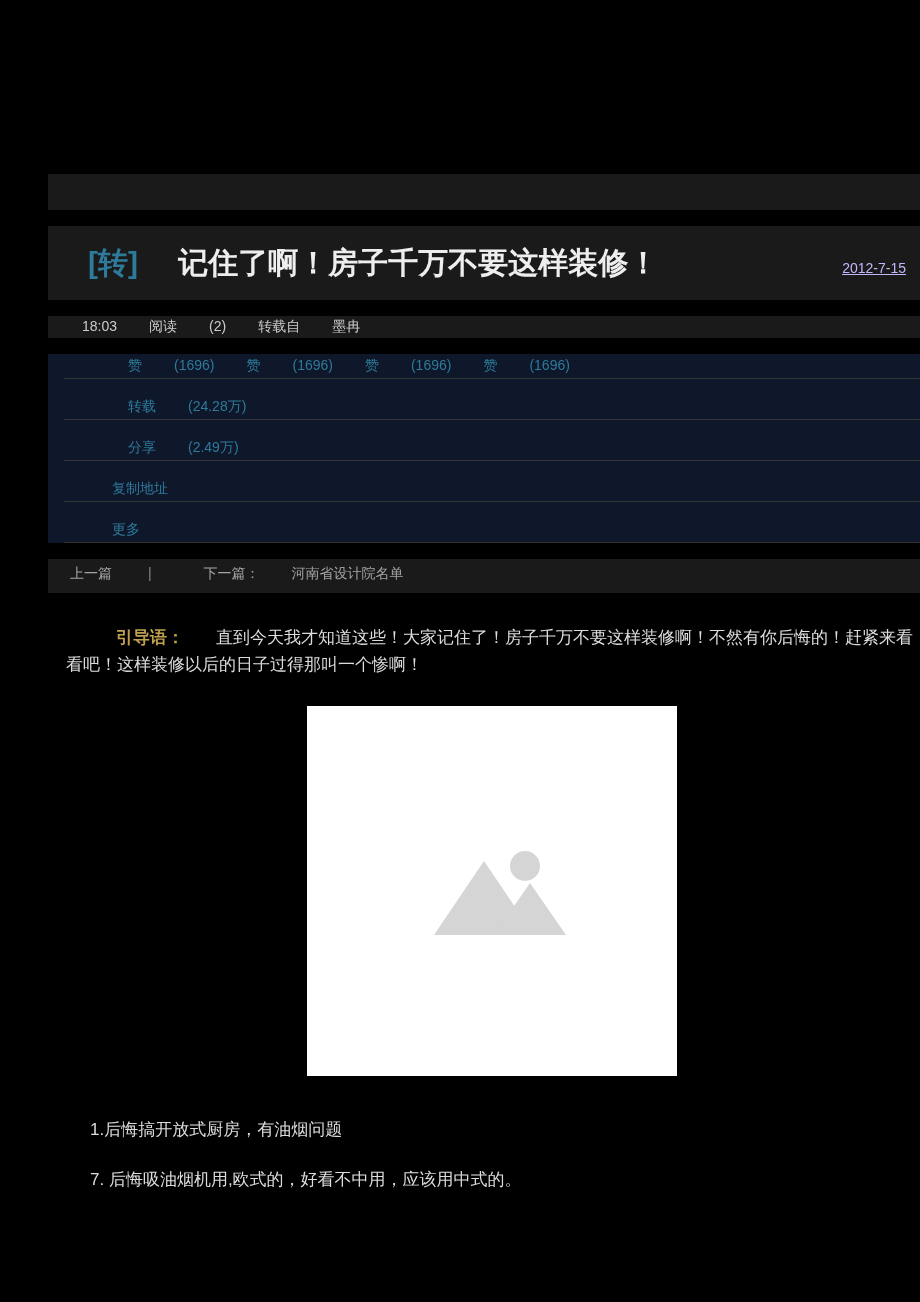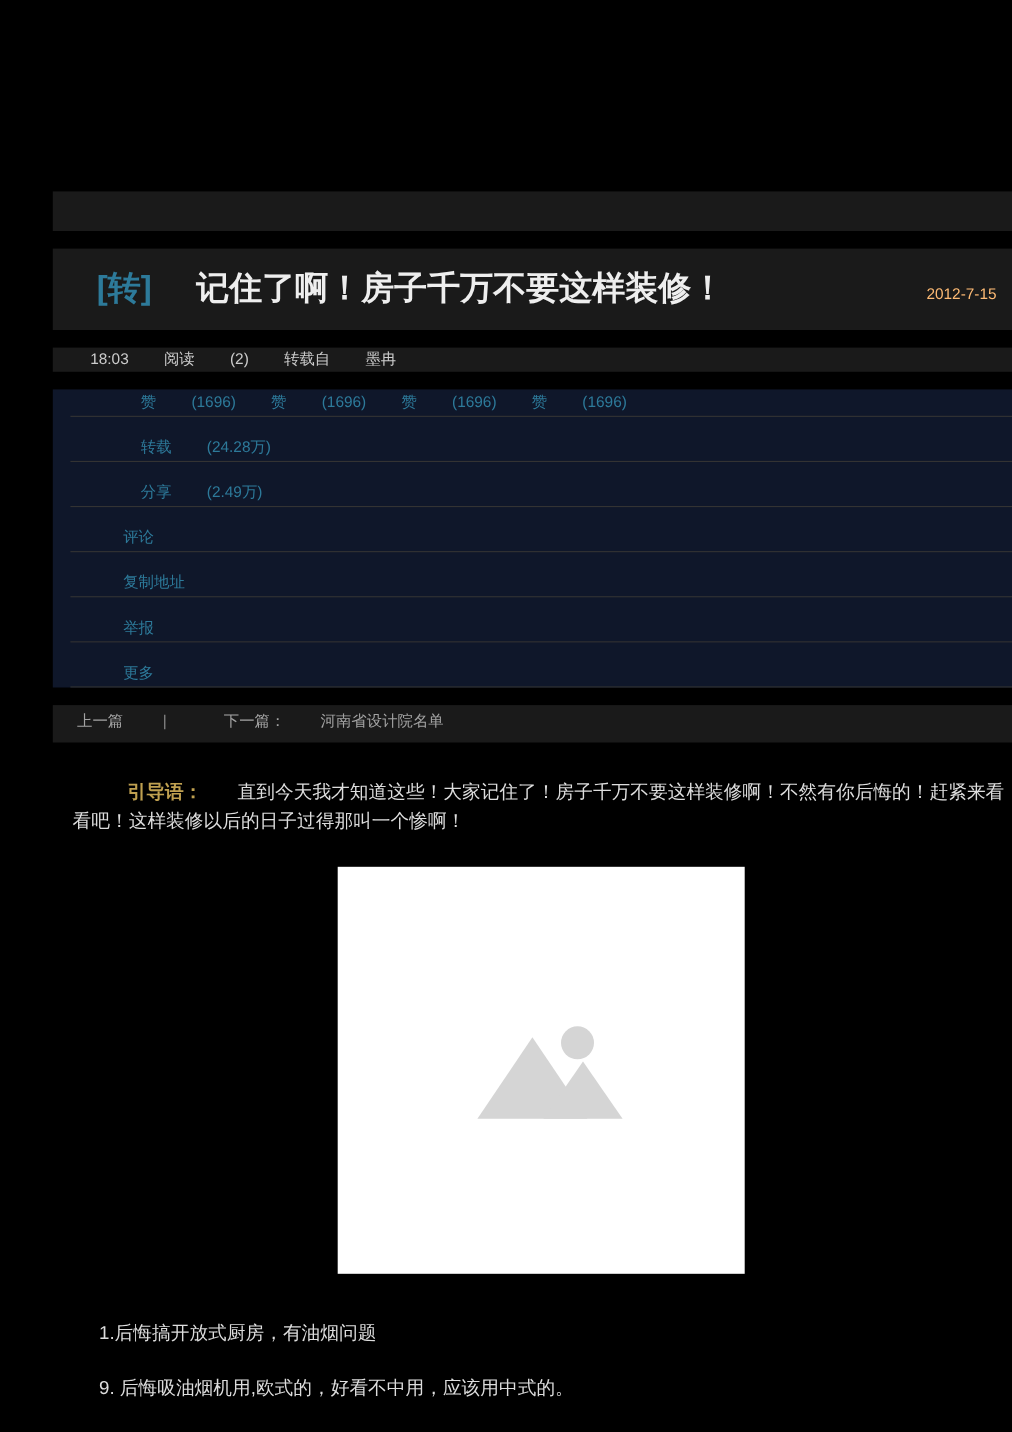--- a/index.html
+++ b/index.html
@@ -31,23 +31,24 @@
       font-size: 30px;
       font-weight: bold;
       color: #eee;
       line-height: 1.4;
     }
     .title-prefix {
       color: #2d7a9a;
     }
     .date {
       font-size: 14px;
-      color: #fdba74;
+      color: #c4b5fd;
       margin-left: auto;
       padding-right: 6px;
+      text-decoration: underline;
     }
     .meta-line {
       background: #1a1a1a;
       padding: 2px 18px;
       font-size: 14px;
       color: #ccc;
     }
     .actions {
       list-style: none;
       background: #0f172a;
@@ -155,27 +156,21 @@
   <li>
     <a href="#"><span>赞</span><span>(1696)</span><span>赞</span><span>(1696)</span><span>赞</span><span>(1696)</span><span>赞</span><span>(1696)</span></a>
   </li>
   <li>
     <a href="#"><span>转载</span><span>(24.28万)</span></a>
   </li>
   <li>
     <a href="#"><span>分享</span><span>(2.49万)</span></a>
   </li>
   <li>
-    <a href="#">评论</a>
-  </li>
-  <li>
     <a href="#">复制地址</a>
-  </li>
-  <li>
-    <a href="#">举报</a>
   </li>
   <li>
     <a href="#">更多</a>
   </li>
 </ul>
 
 <div class="nav-row">
   <a href="#">上一篇</a>
   <span class="nav-sep"> |</span>
   <a href="#"><span>下一篇：</span><span>河南省设计院名单</span></a>
@@ -188,14 +183,14 @@
 
   <div class="placeholder-img">
     <div class="placeholder-inner">
       <div class="sun"></div>
       <div class="mountain m1"></div>
       <div class="mountain m2"></div>
     </div>
   </div>
 
   <p class="list-item">1.后悔搞开放式厨房，有油烟问题</p>
-  <p class="list-item">9. 后悔吸油烟机用,欧式的，好看不中用，应该用中式的。</p>
+  <p class="list-item">7. 后悔吸油烟机用,欧式的，好看不中用，应该用中式的。</p>
 </div>
 
 </body></html>

